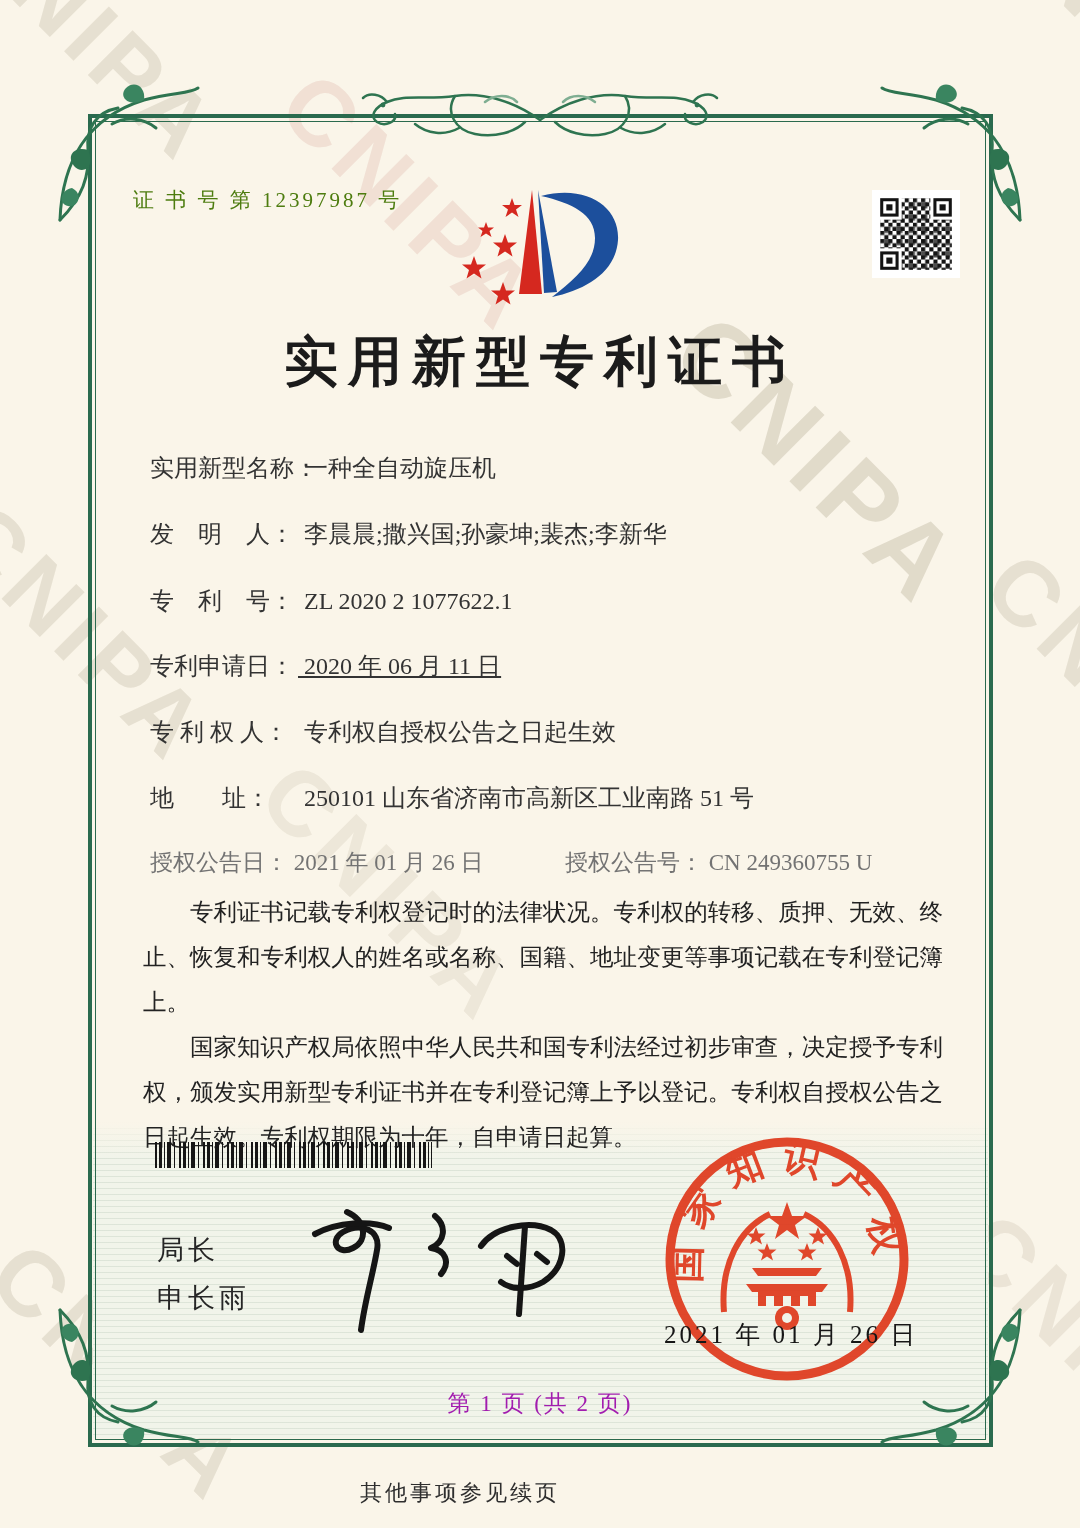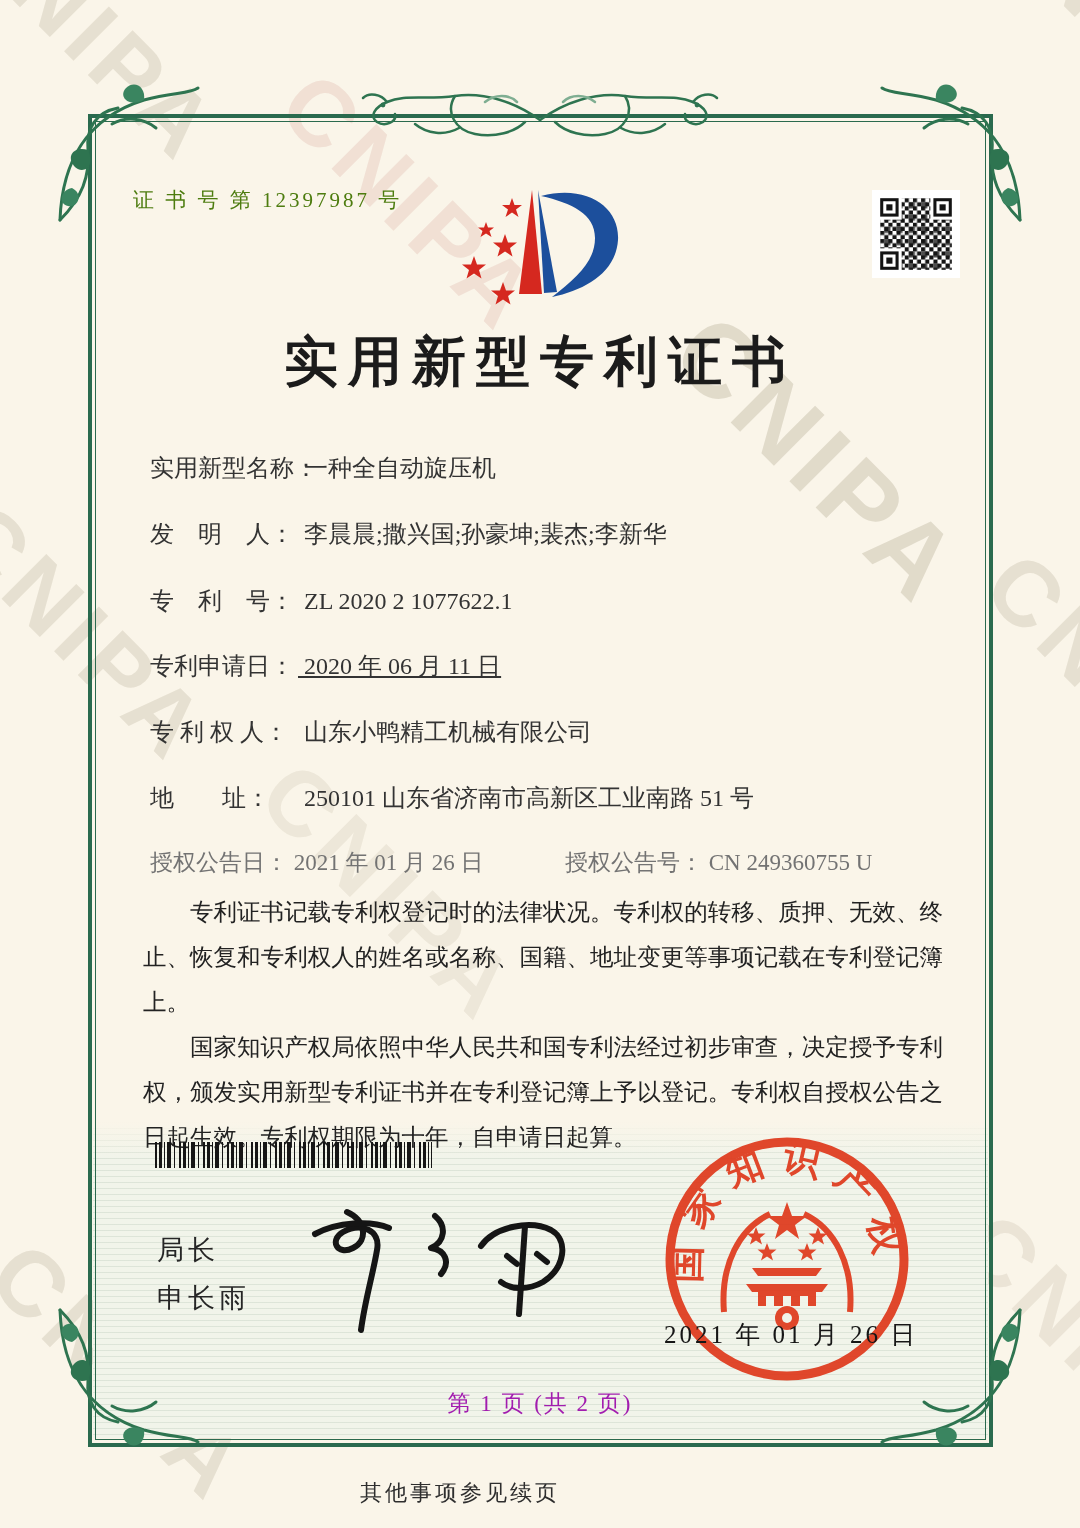--- a/index.html
+++ b/index.html
@@ -230,21 +230,21 @@
   <div class="frow r2">
     <span class="flabel">专　利　号：</span>
     <span class="fvalue">ZL 2020 2 1077622.1</span>
   </div>
   <div class="frow r3">
     <span class="flabel">专利申请日：</span>
     <span class="fvalue">2020 年 06 月 11 日</span>
   </div>
   <div class="frow r4">
     <span class="flabel">专 利 权 人：</span>
-    <span class="fvalue">山东小鸭精工机械有限公司</span>
+    <span class="fvalue">专利权自授权公告之日起生效</span>
   </div>
   <div class="frow r5">
     <span class="flabel">地　　址：</span>
     <span class="fvalue">250101 山东省济南市高新区工业南路 51 号</span>
   </div>
 
   <div class="grant">
     <span class="flabel">授权公告日：</span>
     <span class="fvalue">2021 年 01 月 26 日</span>
     <span class="g2">

